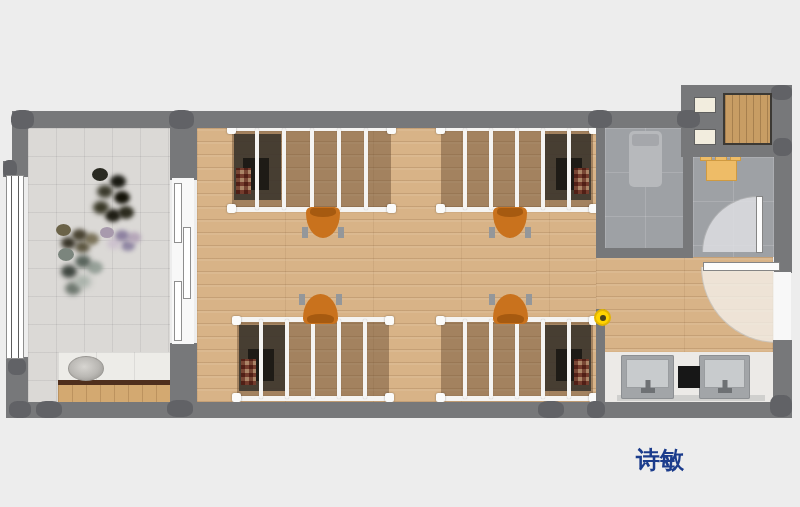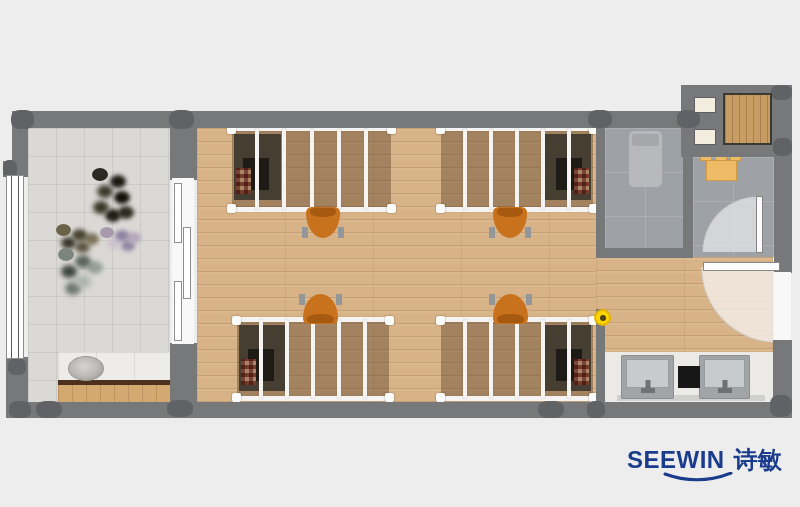--- a/index.html
+++ b/index.html
@@ -268,21 +268,15 @@
         <div class="chair-arm" style="right: 0px;"></div>
       </div>
       <div class="plant p1" style="left: 92px; top: 168px;"></div>
       <div class="plant p2" style="left: 56px; top: 224px;"></div>
       <div class="plant p3" style="left: 100px; top: 227px;"></div>
       <div class="plant p4" style="left: 58px; top: 248px;"></div>
       <div class="abs yellow-marker" style="left: 594px; top: 309px; width: 17px; height: 17px;"></div>
     </div>
 
   <div class="logo">
-    <span class="logo-en">
-      <span>SEEWIN</span>
-      <svg class="logo-swoosh" width="70" height="12" viewBox="0 0 70 12">
-        <path d="M2,2 Q35,14 68,1" fill="none" stroke="#1b3c8c" stroke-width="3" stroke-linecap="round"></path>
-      </svg>
-    </span>
     <span class="logo-zh">诗敏</span>
   </div>
 </div>
 
 </body></html>

